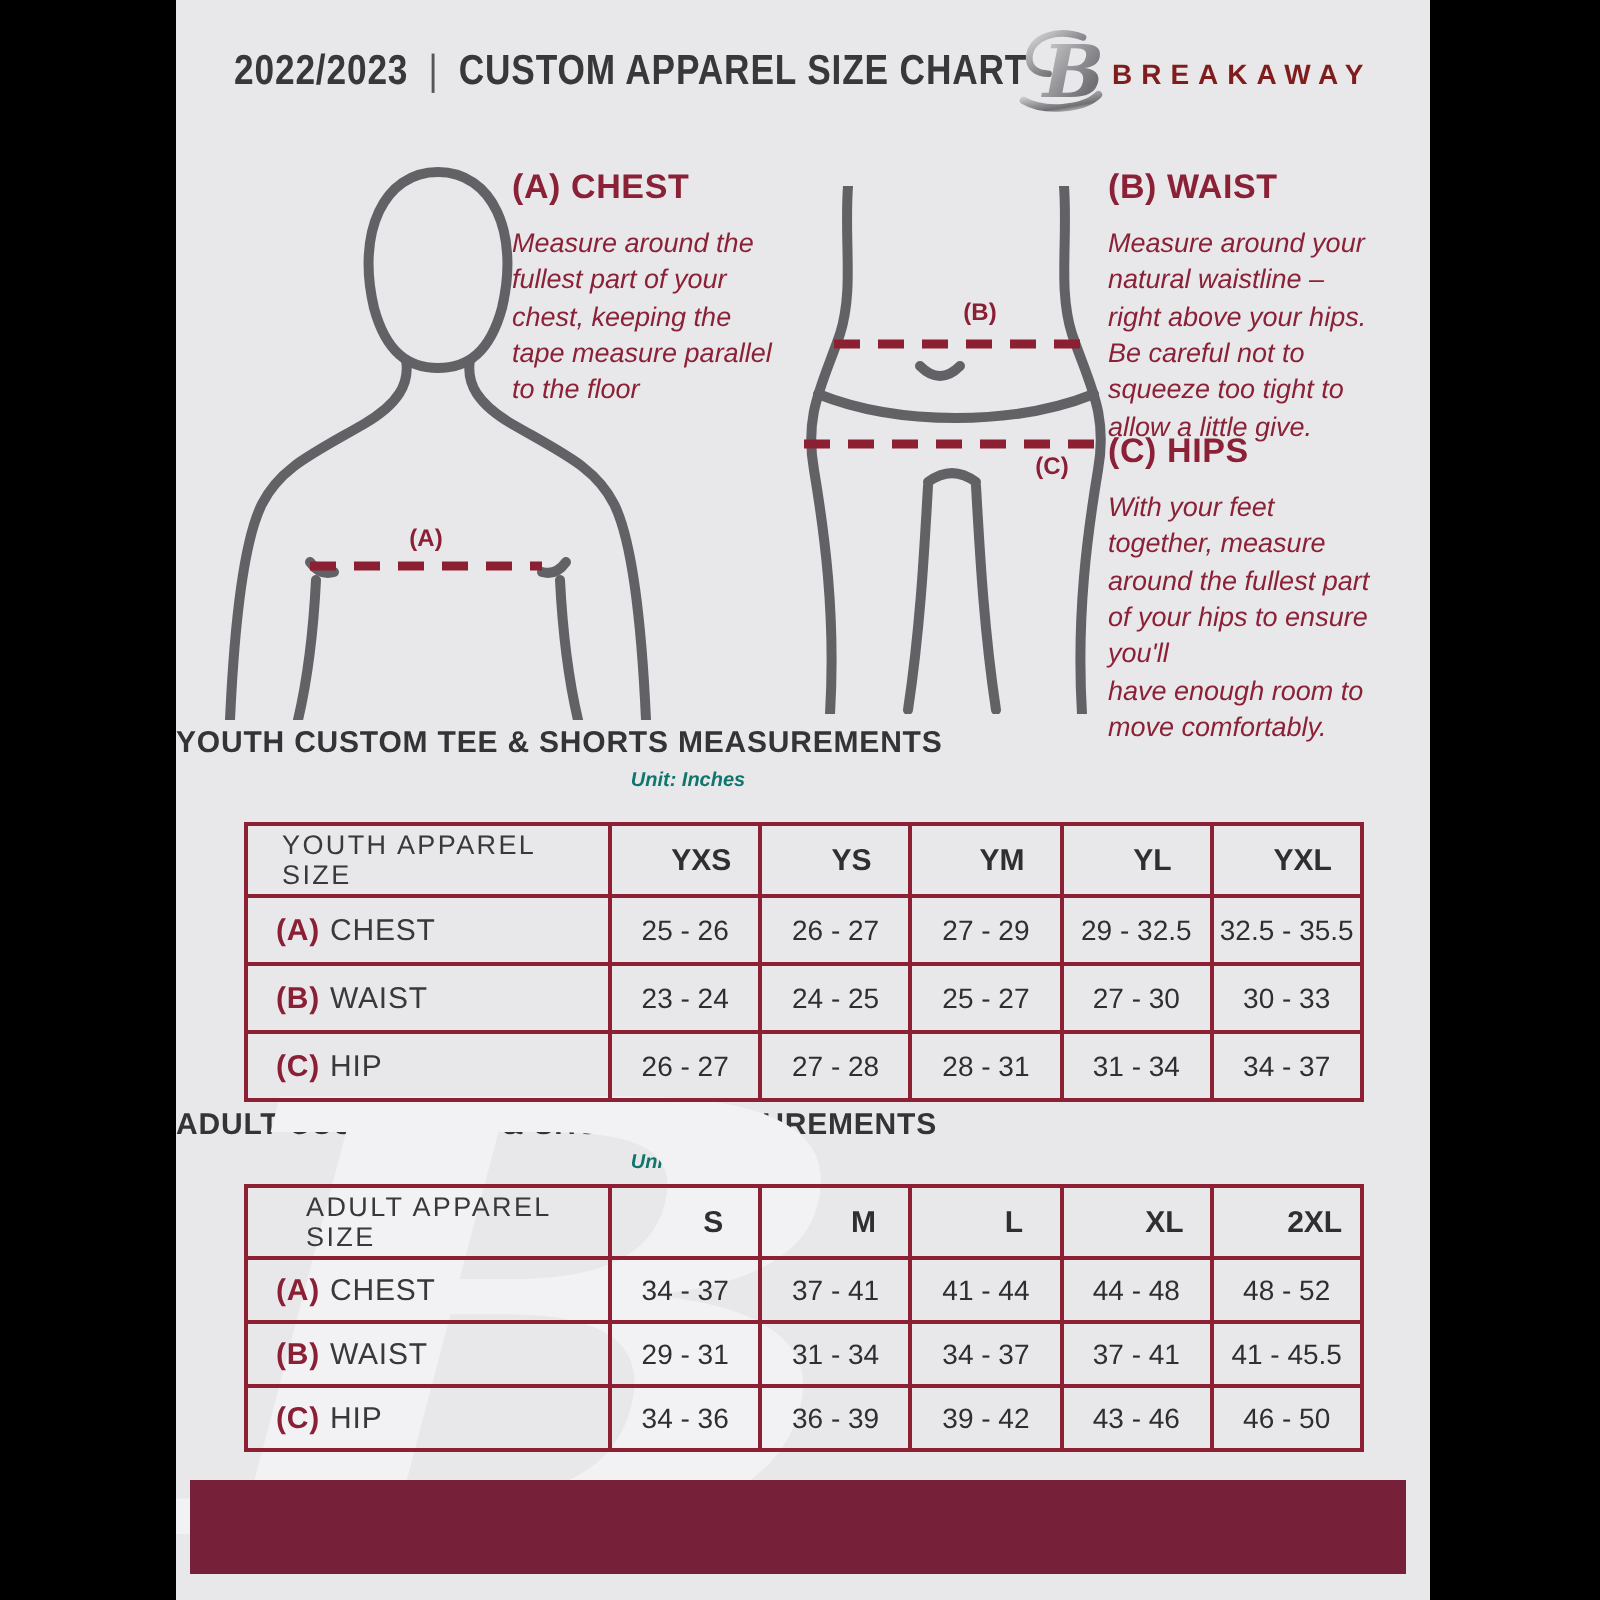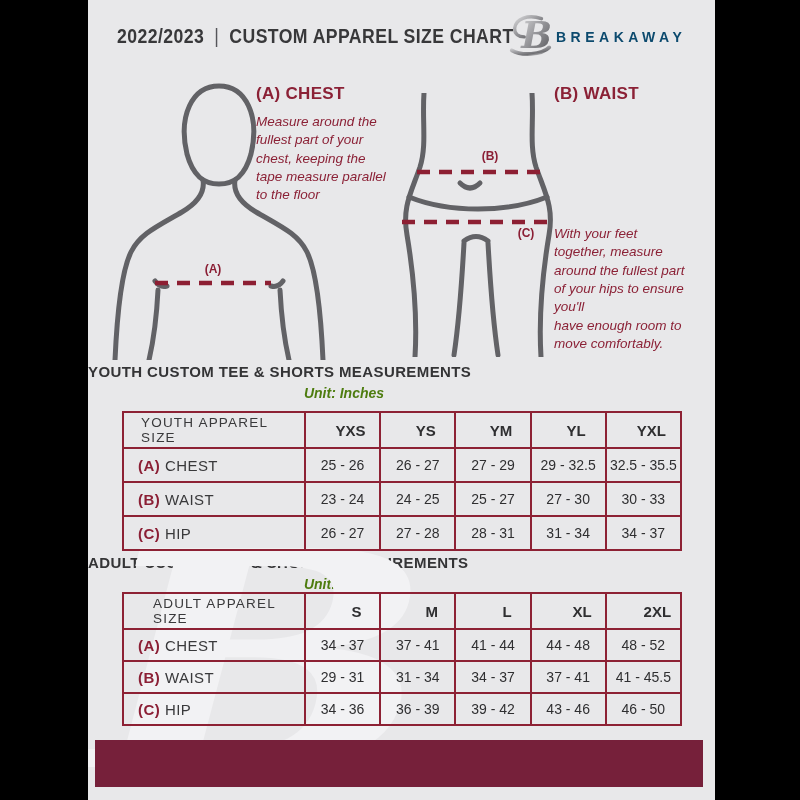--- a/index.html
+++ b/index.html
@@ -13,21 +13,21 @@
   }
   
   .hdr-left {
     position:absolute; left:29px; top:24px; white-space:nowrap;
     font-size:21px; font-weight:700; color:#38383a; letter-spacing:0.5px;
     transform:scaleX(0.84); transform-origin:left top;
   }
   .hdr-sep { font-weight:300; color:#55555a; padding:0 12px; }
   .brand {
     position:absolute; left:468px; top:29px; font-size:14px; font-weight:700;
-    letter-spacing:4.5px; color:#0c4a6e; white-space:nowrap;
+    letter-spacing:4.5px; color:#7f1d1d; white-space:nowrap;
   }
   .logo { position:absolute; left:419px; top:11px; }
   
   .instr { position:absolute; color:#8b2136; }
   .instr-h { font-size:17px; font-weight:800; letter-spacing:0.3px; }
   .instr-body {
     margin-top:9px; font-size:13.5px; font-style:italic; font-weight:500;
     line-height:1.36; white-space:pre-line;
   }
   .diag-label {
@@ -35,21 +35,21 @@
     width:60px; text-align:center;
   }
   .fig { position:absolute; }
   
   .sec-title {
     position:absolute; left:0; width:627px; 
     font-size:15px; font-weight:700; letter-spacing:0.4px; color:#343436;
   }
   .sec-unit {
     position:absolute; left:0; width:512px; text-align:center;
-    font-size:14px; font-style:italic; font-weight:600; color:#4d7c0f;
+    font-size:10px; font-style:italic; font-weight:600; color:#0f766e;
   }
   
   table.size {
     position:absolute; left:34px; width:558px; border-collapse:collapse;
     table-layout:fixed; background:transparent;
   }
   table.size td, table.size th { border:2px solid #8d2134; vertical-align:middle; }
   th.rowhead {
     text-align:left; padding-left:14px; font-size:13.5px; font-weight:400;
     letter-spacing:1.2px; color:#39393b;
@@ -135,22 +135,29 @@
     <div class="instr" style="left:168px; top:84px; width:178px;">
       <div class="instr-h">(A) CHEST</div>
       <div class="instr-body">Measure around the
 fullest part of your
 chest, keeping the
 tape measure parallel
 to the floor</div>
     </div>
     <div class="instr" style="left:466px; top:84px; width:160px;">
       <div class="instr-h">(B) WAIST</div>
+      <div class="instr-body">Measure around your
+natural waistline –
+right above your hips.
+Be careful not to
+squeeze too tight to
+allow a little give.</div>
     </div>
     <div class="instr" style="left:466px; top:216px; width:165px;">
+      <div class="instr-h">(C) HIPS</div>
       <div class="instr-body">With your feet
 together, measure
 around the fullest part
 of your hips to ensure
 you'll
 have enough room to
 move comfortably.</div>
     </div>
 
     <div class="sec-title" style="top:363px;">YOUTH CUSTOM TEE &amp; SHORTS MEASUREMENTS</div>

